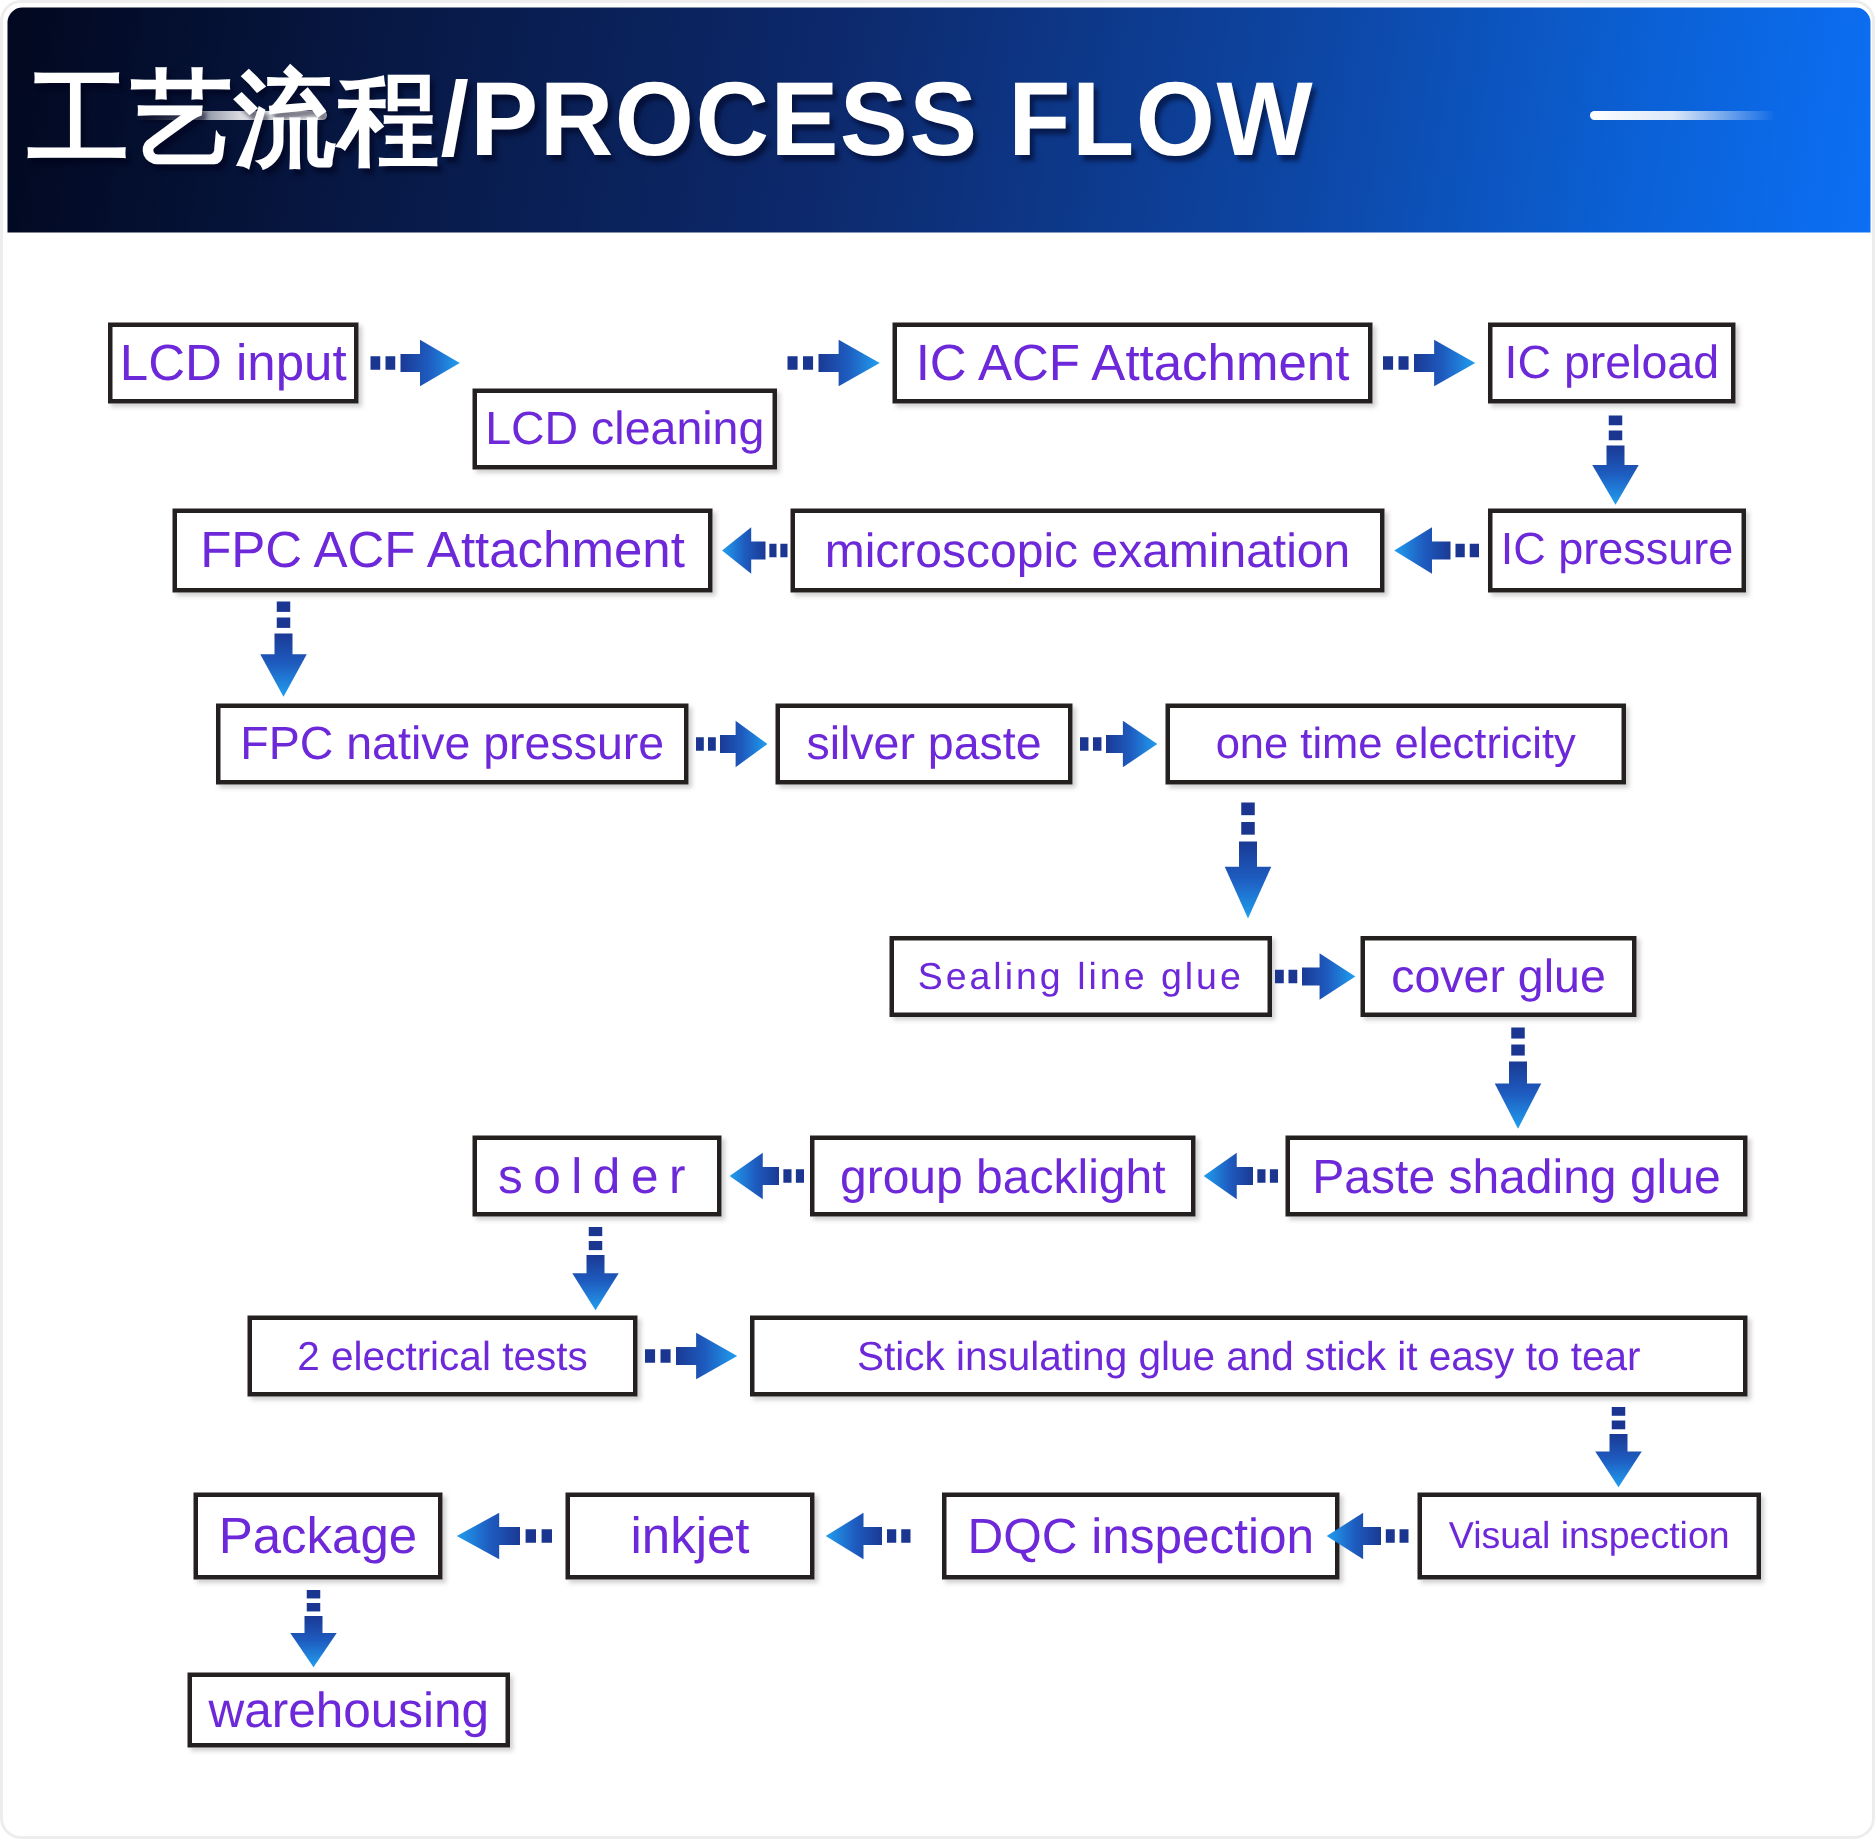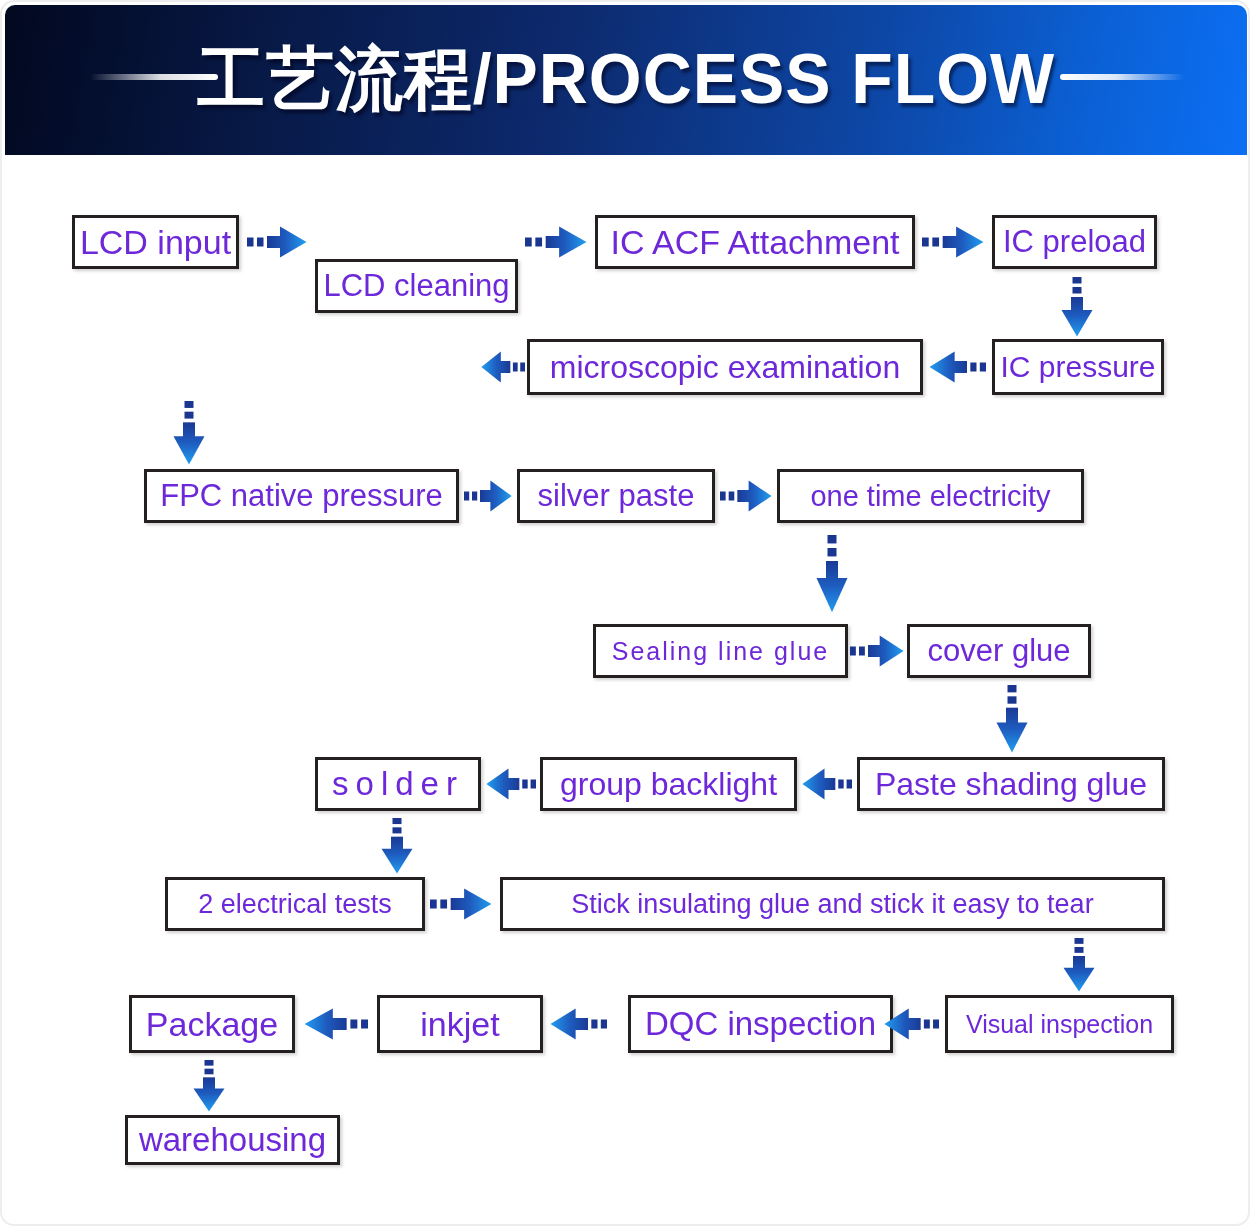--- a/index.html
+++ b/index.html
@@ -10,21 +10,21 @@
     border:2px solid #ededed;
     border-radius:14px;
     box-sizing:border-box;
     overflow:hidden;
     font-family:"Liberation Sans","DejaVu Sans",sans-serif;
   }
   .banner{
     position:absolute;left:3px;top:3px;width:1242px;height:150px;
     border-radius:10px 10px 0 0;
     background:linear-gradient(100deg,#02081f 0%,#071844 20%,#0d2a6e 45%,#0d47a6 70%,#0b62d8 88%,#0c6ff4 100%);
-    display:flex;align-items:center;justify-content:center;
+    display:flex;align-items:center;justify-content:flex-start;
   }
   .banner-title{
     color:#ffffff;
     font-size:70px;
     font-weight:700;
     letter-spacing:1px;
     white-space:nowrap;
     text-shadow:3px 4px 3px rgba(0,0,25,0.5);
     transform:scaleX(0.97);
   }
@@ -59,20 +59,21 @@
     <div class="accent-line left"></div>
     <div class="banner-title">工艺流程/PROCESS FLOW</div>
     <div class="accent-line right"></div>
   </div>
 
   <div id="flow-canvas">
       <div class="node" style="left: 70px; top: 213px; width: 167px; height: 54px; font-size: 34px;">LCD input</div>
       <div class="node" style="left: 313px; top: 213px; width: 203px; height: 54px; font-size: 31px; margin-top: 44px;">LCD cleaning</div>
       <div class="node" style="left: 593px; top: 213px; width: 320px; height: 54px; font-size: 34px;">IC ACF Attachment</div>
       <div class="node" style="left: 990px; top: 213px; width: 165px; height: 54px; font-size: 31px;">IC preload</div>
+      <div class="node" style="left: 113px; top: 337px; width: 360px; height: 56px; font-size: 34px;">FPC ACF Attachment</div>
       <div class="node" style="left: 525px; top: 337px; width: 396px; height: 56px; font-size: 32px;">microscopic examination</div>
       <div class="node" style="left: 990px; top: 337px; width: 172px; height: 56px; font-size: 30px;">IC pressure</div>
       <div class="node" style="left: 142px; top: 467px; width: 315px; height: 54px; font-size: 31px;">FPC native pressure</div>
       <div class="node" style="left: 515px; top: 467px; width: 198px; height: 54px; font-size: 31px;">silver paste</div>
       <div class="node" style="left: 775px; top: 467px; width: 307px; height: 54px; font-size: 29px;">one time electricity</div>
       <div class="node" style="left: 591px; top: 622px; width: 255px; height: 54px; font-size: 25px; letter-spacing: 2px;">Sealing line glue</div>
       <div class="node" style="left: 905px; top: 622px; width: 184px; height: 54px; font-size: 31px;">cover glue</div>
       <div class="node" style="left: 313px; top: 755px; width: 166px; height: 54px; font-size: 33px; letter-spacing: 7px;">solder</div>
       <div class="node" style="left: 538px; top: 755px; width: 257px; height: 54px; font-size: 32px;">group backlight</div>
       <div class="node" style="left: 855px; top: 755px; width: 308px; height: 54px; font-size: 32px;">Paste shading glue</div>

